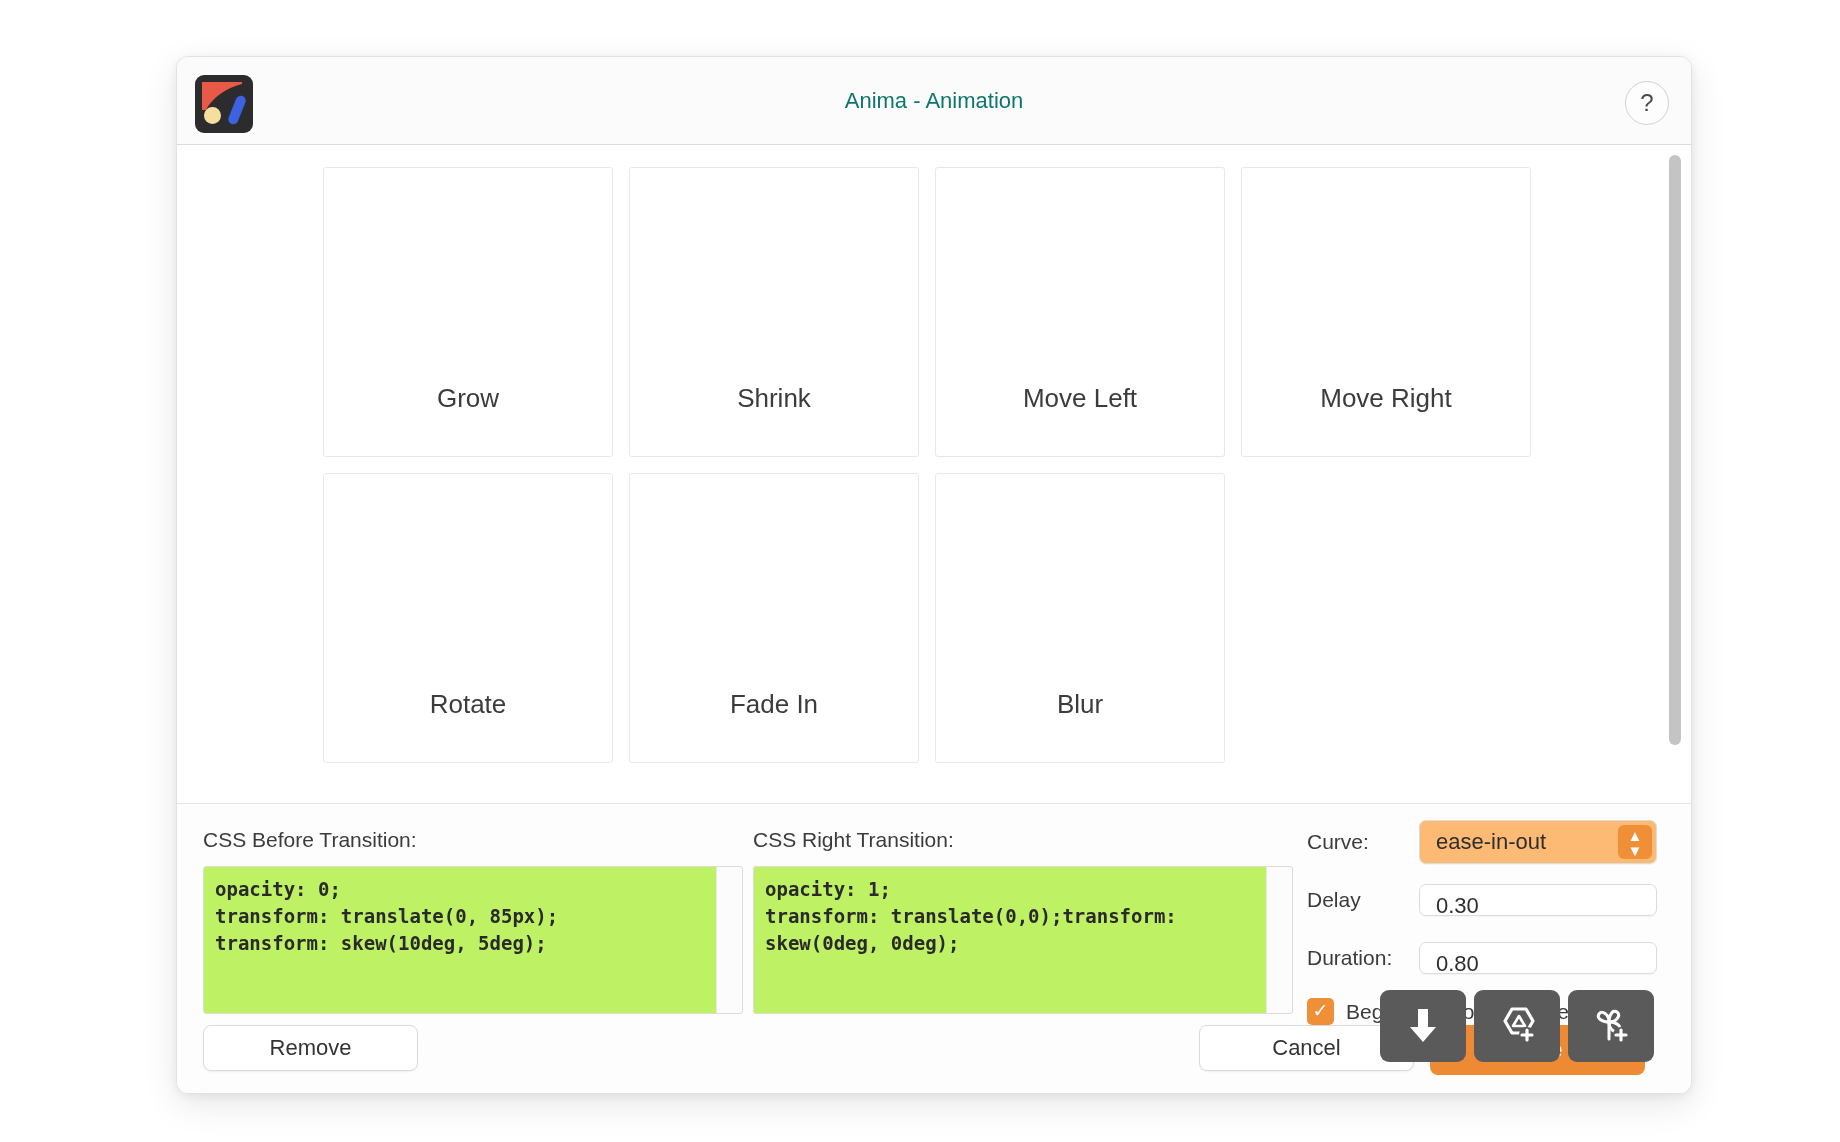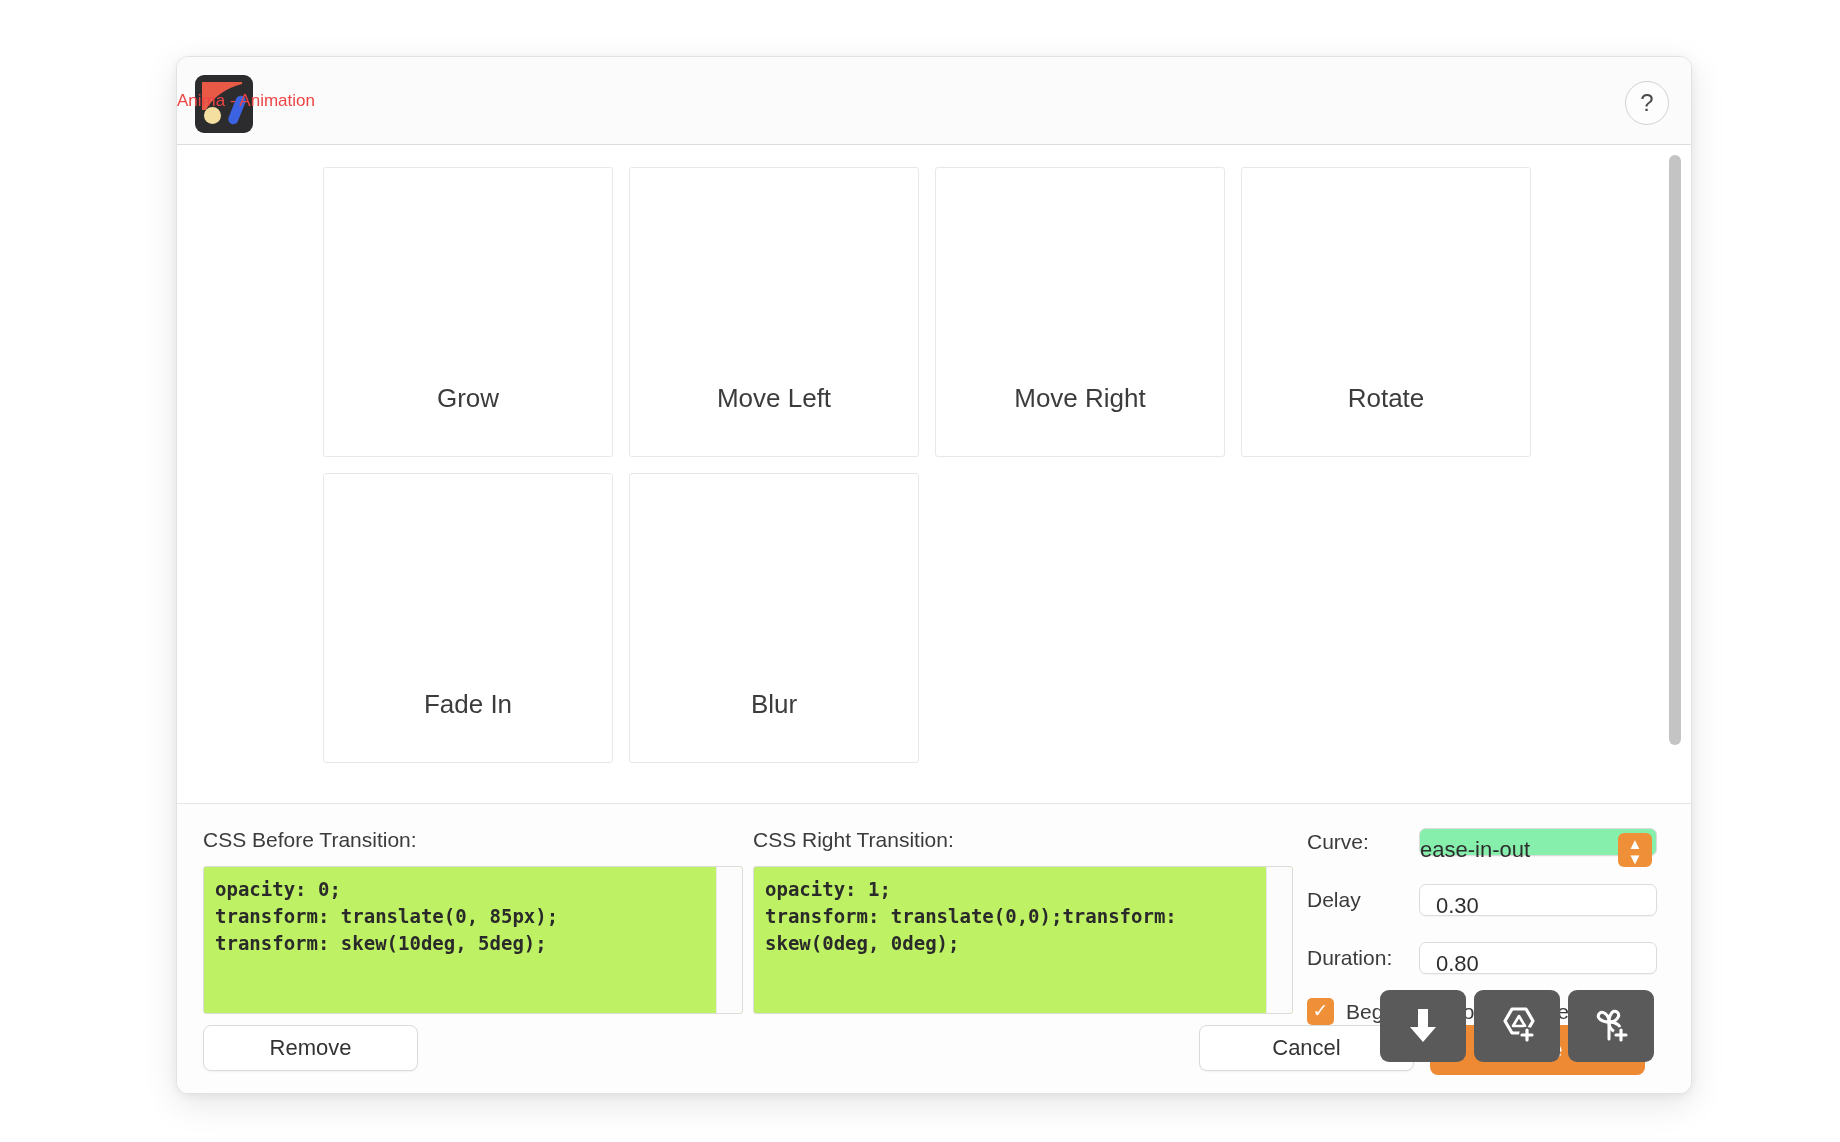--- a/index.html
+++ b/index.html
@@ -56,23 +56,23 @@
   #app-icon .slash {
     position: absolute; right: 11px; bottom: 8px;
     width: 10px; height: 30px;
     background: #3b62e0;
     border-radius: 5px;
     transform: rotate(22deg);
   }
   #window-title {
     position: absolute; left: 0; right: 0; top: 0;
     line-height: 88px;
-    text-align: left;
-    font-size: 17px;
-    color: #ef4444;
+    text-align: center;
+    font-size: 22px;
+    color: #0f766e;
   }
   #help-button {
     position: absolute; right: 22px; top: 24px;
     width: 44px; height: 44px;
     border: 1.5px solid #d2d2d2;
     border-radius: 50%;
     background: #fdfdfd;
     color: #4a4a4a;
     font-size: 24px;
     line-height: 41px;
@@ -195,27 +195,28 @@
     font-size: 22px;
     color: #2e2e2e;
     line-height: 42px;
     padding-left: 16px;
     box-shadow: 0 1px 1px rgba(0,0,0,0.04);
     cursor: text;
   }
   #curve-select {
     position: relative;
     flex: 1 1 auto;
-    height: 28px;
-    background: #86efac;
+    height: 44px;
+    background: #fdba74;
     border: 1px solid #dcdcdc;
     border-radius: 7px;
     font-size: 22px;
     color: #2e2e2e;
     line-height: 42px;
+    padding-left: 16px;
     box-shadow: 0 1px 1px rgba(0,0,0,0.04);
     cursor: pointer;
   }
   #curve-stepper {
     position: absolute;
     right: 4px; top: 4px;
     width: 34px; height: 34px;
     background: #ef8f38;
     border-radius: 6px;
     color: #ffffff;
@@ -308,20 +309,23 @@
     </div>
     <div id="window-title">Anima - Animation</div>
     <div id="help-button">?</div>
   </div>
 
   <div id="grid-scroll">
     <div id="grid">
 
       <div class="anim-cell">
         <div class="cell-label">Grow</div>
+      </div>
+      <div class="anim-cell">
+        <div class="cell-label">Shrink</div>
       </div>
       <div class="anim-cell">
         <div class="cell-label">Move Left</div>
       </div>
       <div class="anim-cell">
         <div class="cell-label">Move Right</div>
       </div>
       <div class="anim-cell">
         <div class="cell-label">Rotate</div>
       </div>

